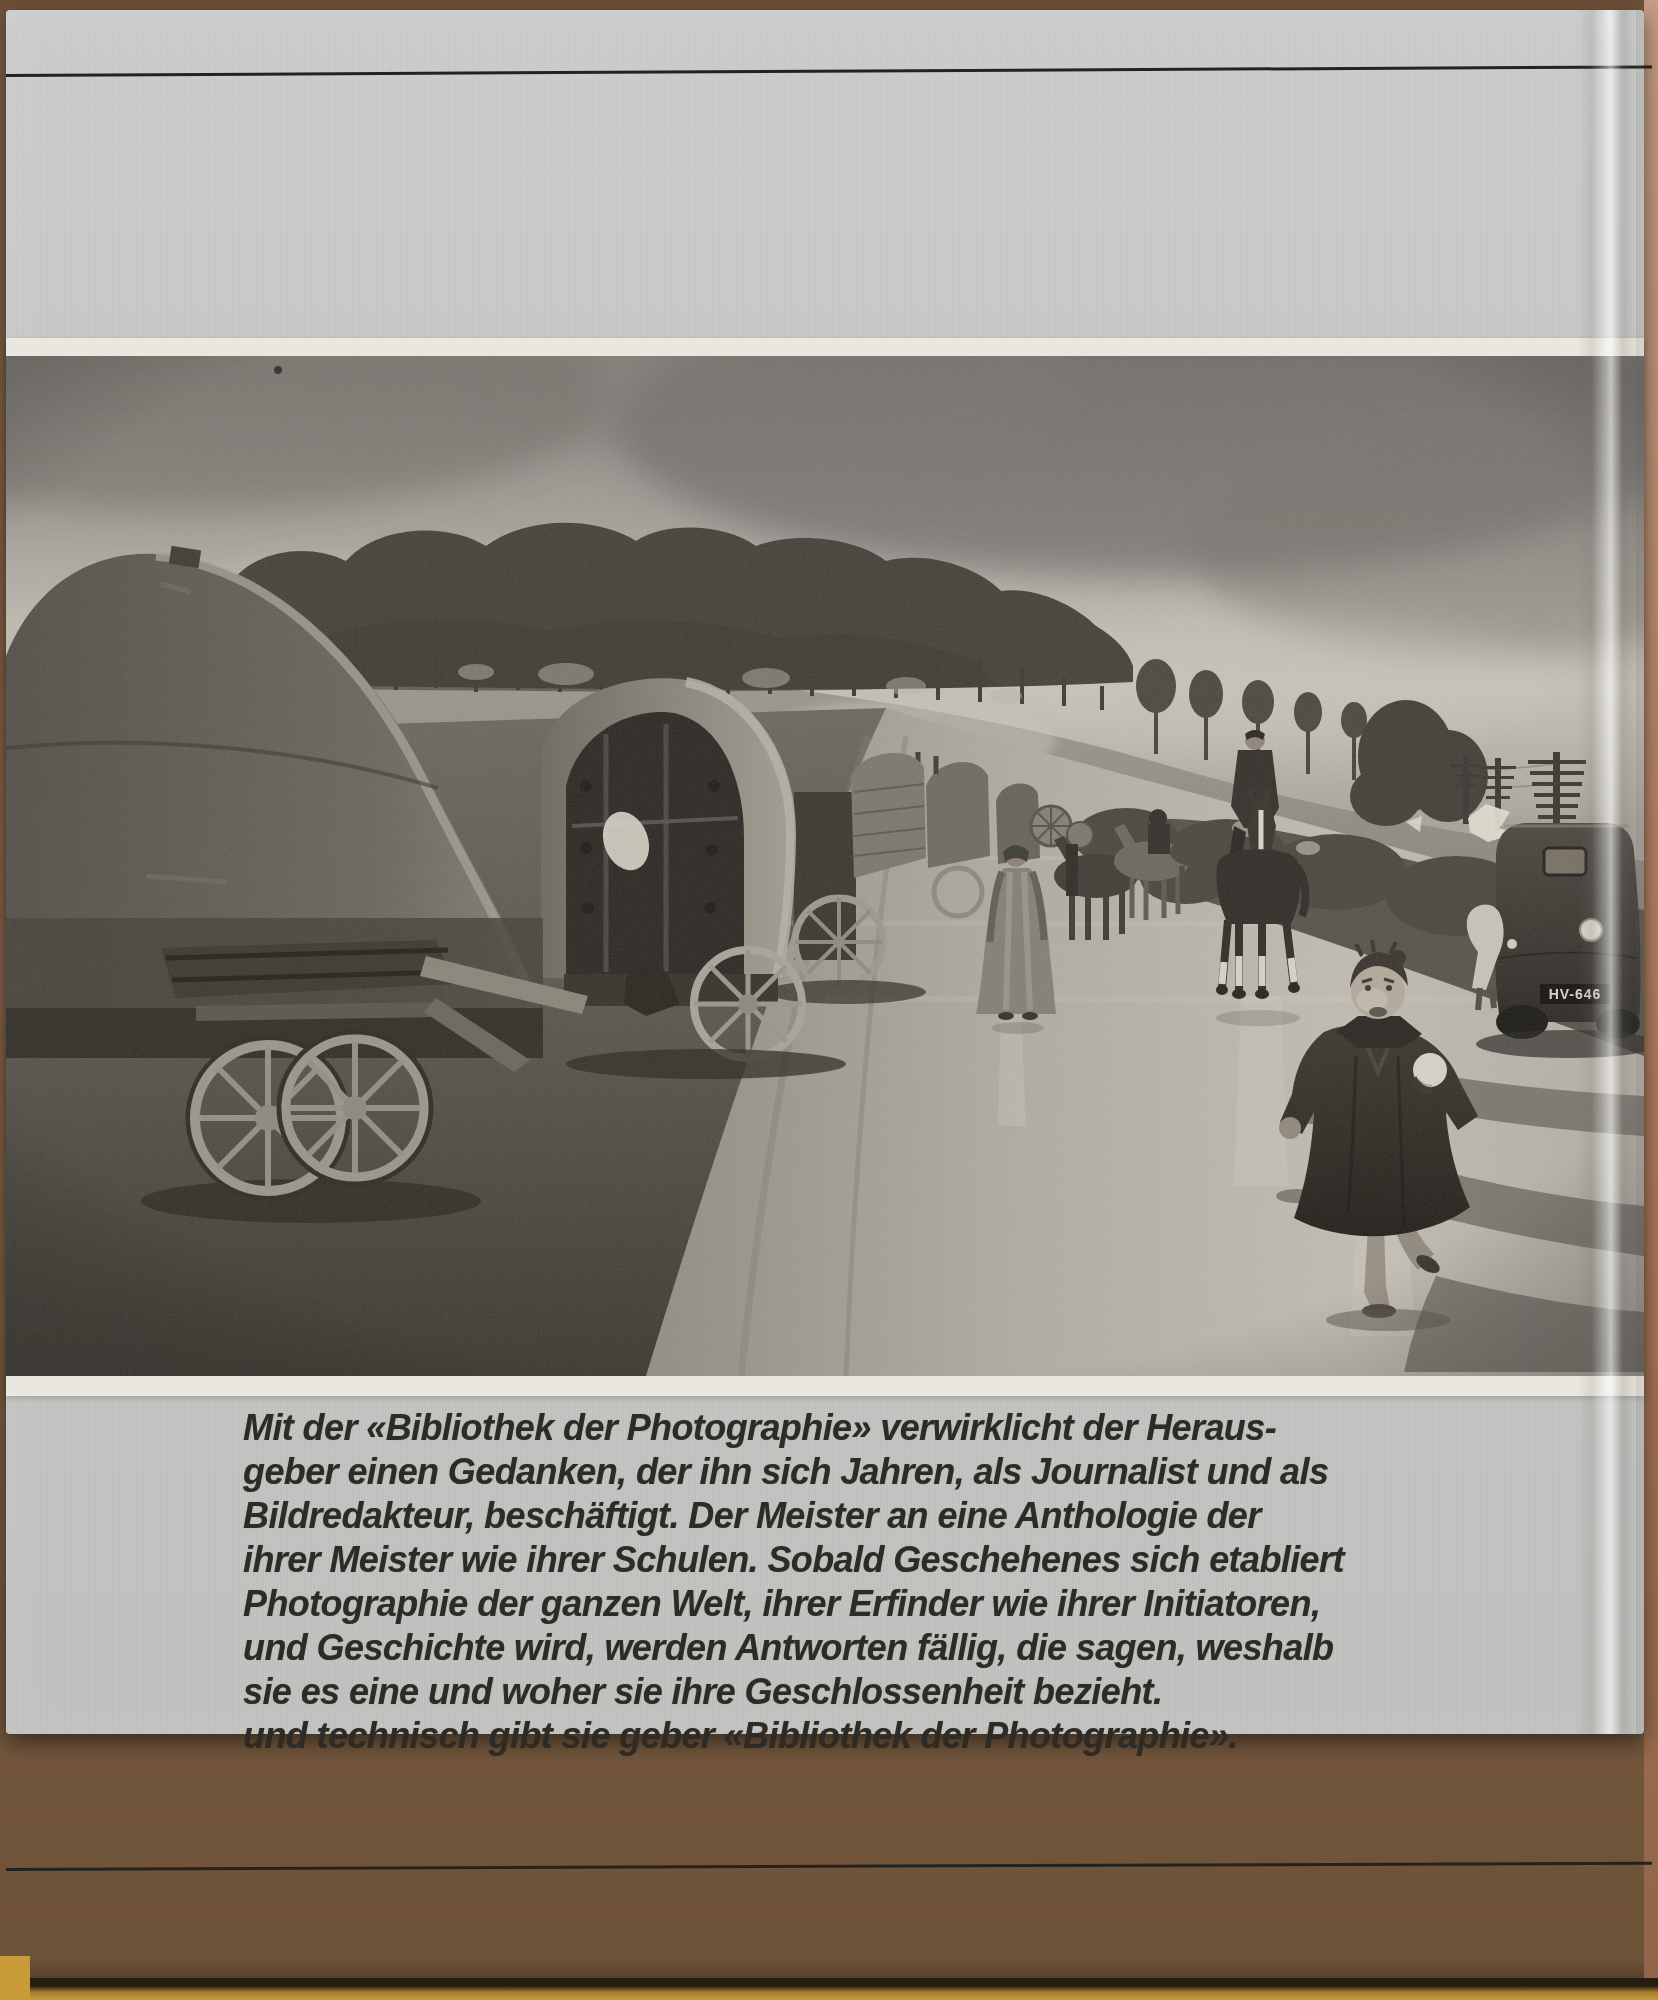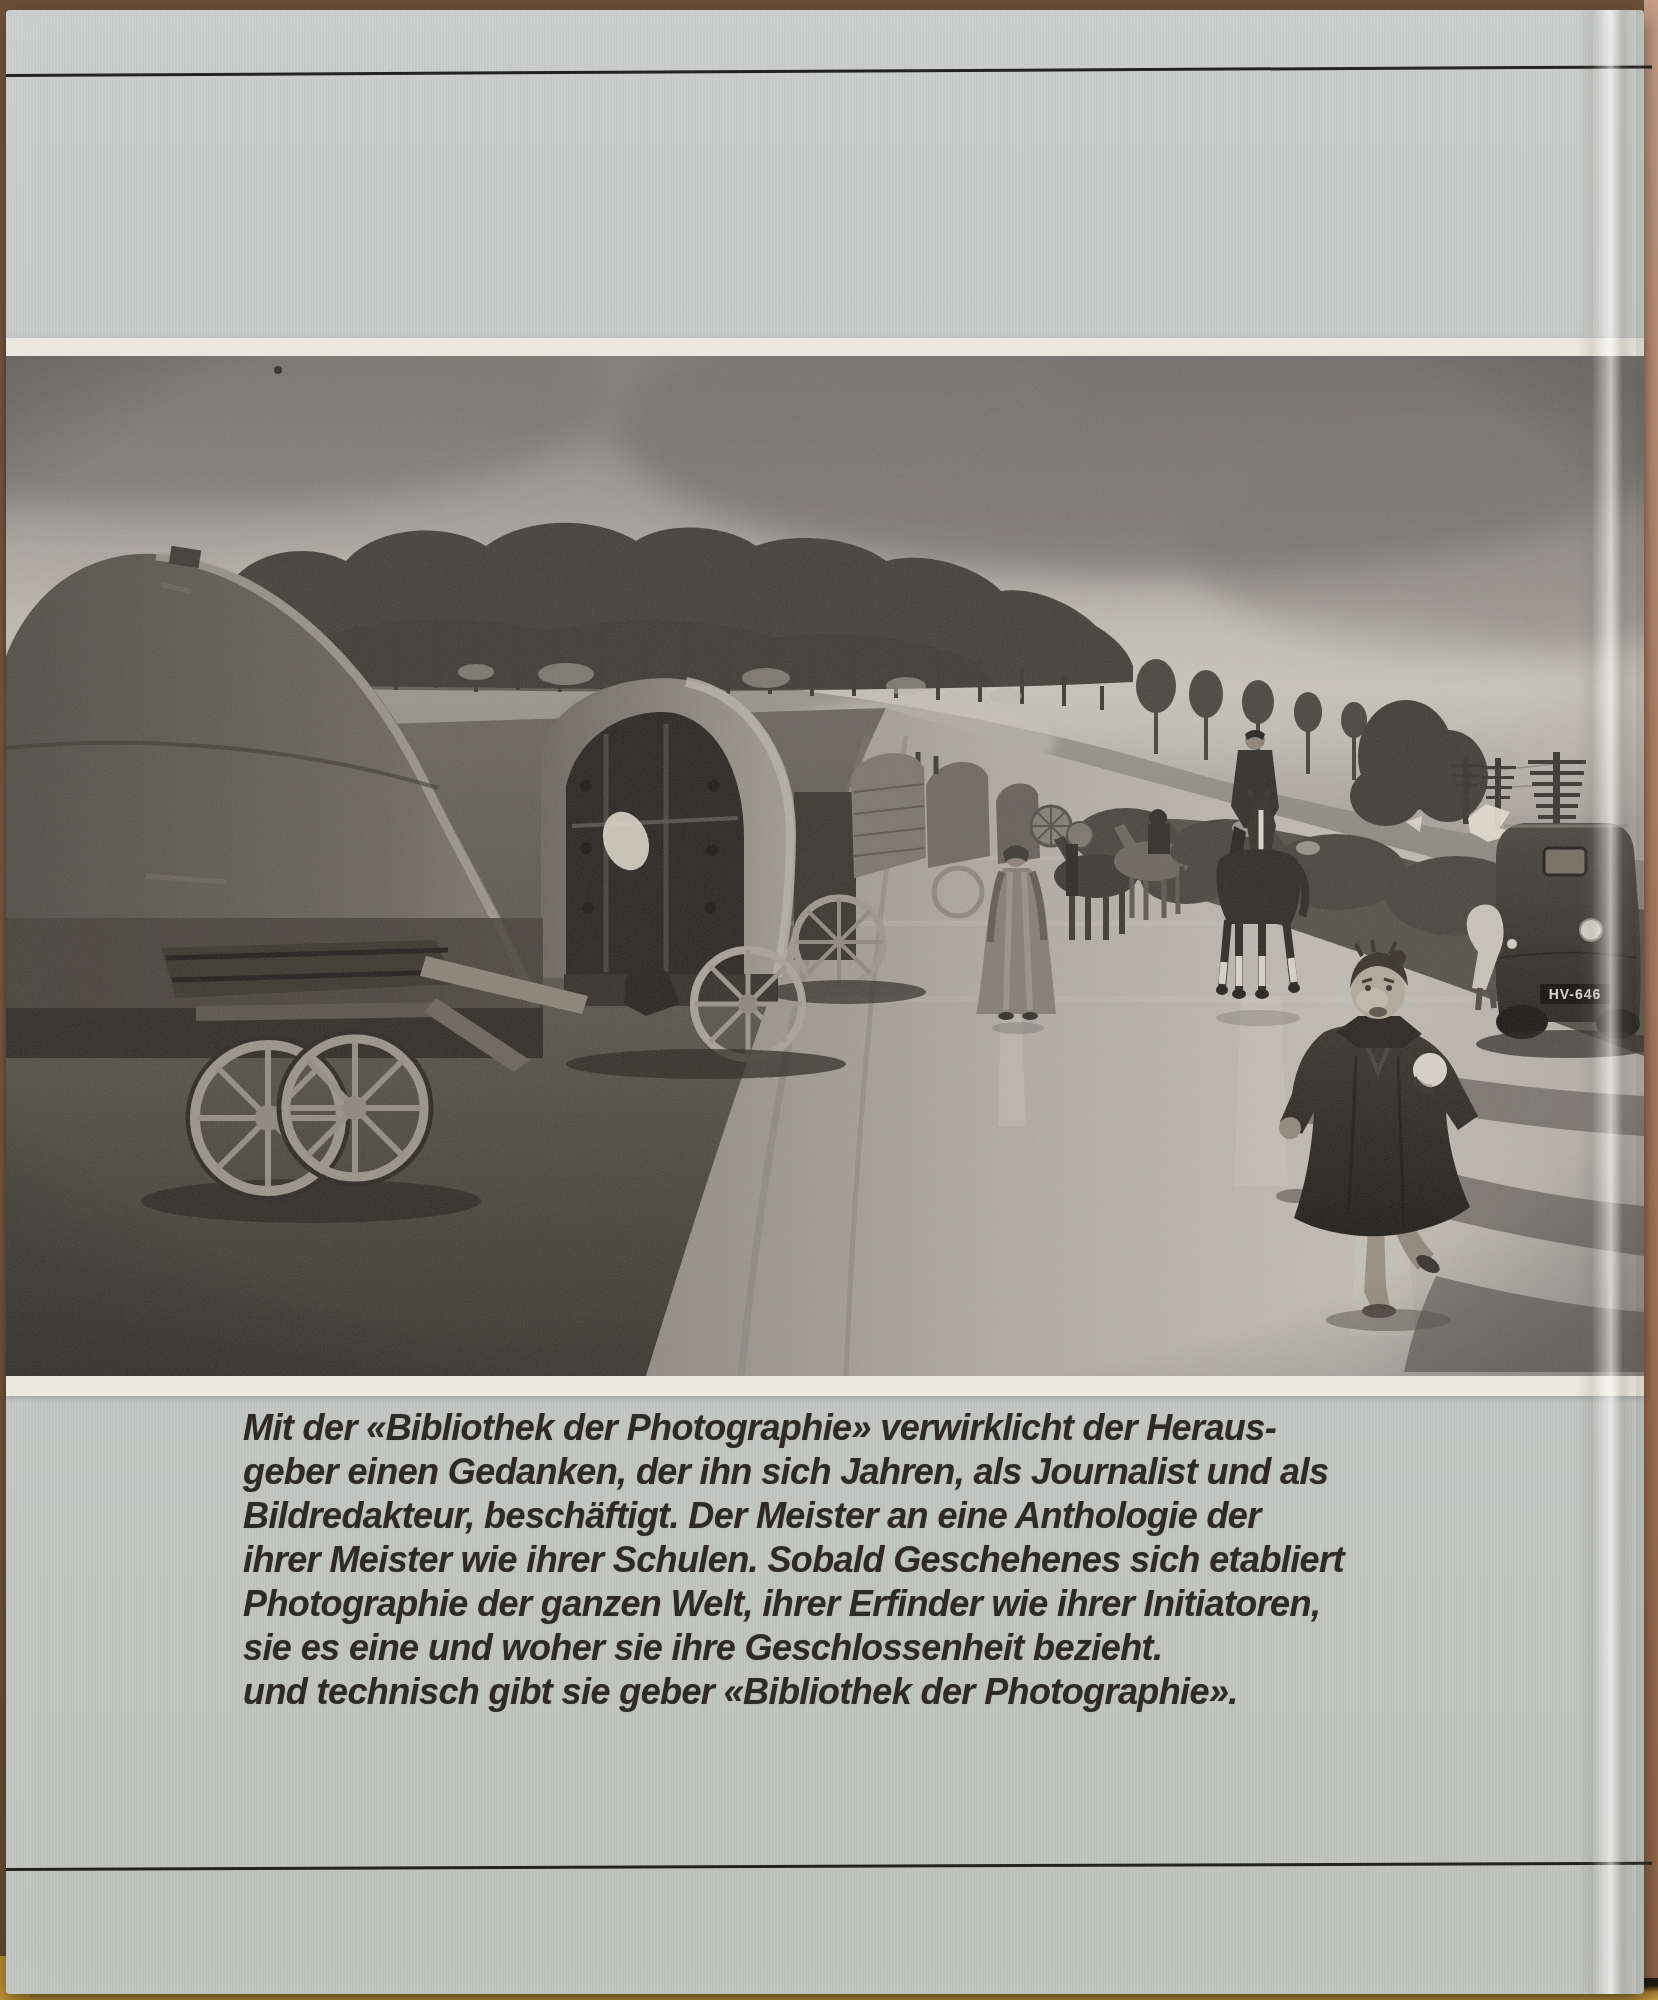--- a/index.html
+++ b/index.html
@@ -6,21 +6,21 @@
   body{width:1658px;height:2000px;position:relative;overflow:hidden;
        font-family:"Liberation Sans",sans-serif;background:#7d5f46;}
   .table-bg{position:absolute;inset:0;
     background:linear-gradient(180deg,#6b4f37 0%,#7d5f46 2%,#82644a 50%,#6e5238 98%,#3a2c1c 100%);}
   .table-edge-right{position:absolute;top:0;right:0;width:14px;height:100%;
     background:linear-gradient(180deg,#c69d85 0%,#b98a6e 30%,#a9775a 60%,#8f6448 100%);}
   .table-edge-bottom{position:absolute;left:0;bottom:0;width:100%;height:22px;
     background:linear-gradient(180deg,#241d12 0%,#241d12 35%,#a97f2c 65%,#c79b3d 100%);}
   .table-corner-gold{position:absolute;left:0;bottom:0;width:30px;height:44px;background:#c89a38;}
 
-  .cover{position:absolute;left:6px;top:10px;width:1638px;height:1984px;
+  .cover{position:absolute;left:6px;top:10px;width:1638px;height:1724px;
     background:linear-gradient(180deg,#cacdcb 0%,#c7cac8 18%,#c4c7c5 55%,#bfc2be 100%);
     border-radius:4px;
     box-shadow:0 8px 22px rgba(0,0,0,.5), inset 0 0 60px rgba(255,255,255,.10);}
   .cover::before{content:"";position:absolute;inset:0;pointer-events:none;
     background:repeating-linear-gradient(90deg,rgba(255,255,255,.05) 0 1px,rgba(0,0,0,.015) 1px 3px);}
   .rule{position:absolute;left:0;width:1646px;height:3px;background:#23221f;transform-origin:left center;}
   .rule-top{top:64px;transform:rotate(-0.30deg);}
   .rule-bottom{top:1858px;transform:rotate(-0.22deg);}
 
   .photo-block{position:absolute;left:0;top:328px;width:1638px;height:1058px;background:#eae7de;
@@ -408,20 +408,21 @@
       </svg>
     </div>
   </div>
 
   <div class="blurb">
     <div>Mit der «Bibliothek der Photographie» verwirklicht der Heraus-</div>
     <div>geber einen Gedanken, der ihn sich Jahren, als Journalist und als</div>
     <div>Bildredakteur, beschäftigt. Der Meister an eine Anthologie der</div>
     <div>ihrer Meister wie ihrer Schulen. Sobald Geschehenes sich etabliert</div>
     <div>Photographie der ganzen Welt, ihrer Erfinder wie ihrer Initiatoren,</div>
+    <div>und Geschichte wird, werden Antworten fällig, die sagen, weshalb</div>
     <div>sie es eine und woher sie ihre Geschlossenheit bezieht.</div>
     <div>und technisch gibt sie geber «Bibliothek der Photographie».</div>
   </div>
 
   <div class="rule rule-bottom"></div>
 
   <div class="crease"></div>
   <div class="spine-col"></div>
 </div>
 

